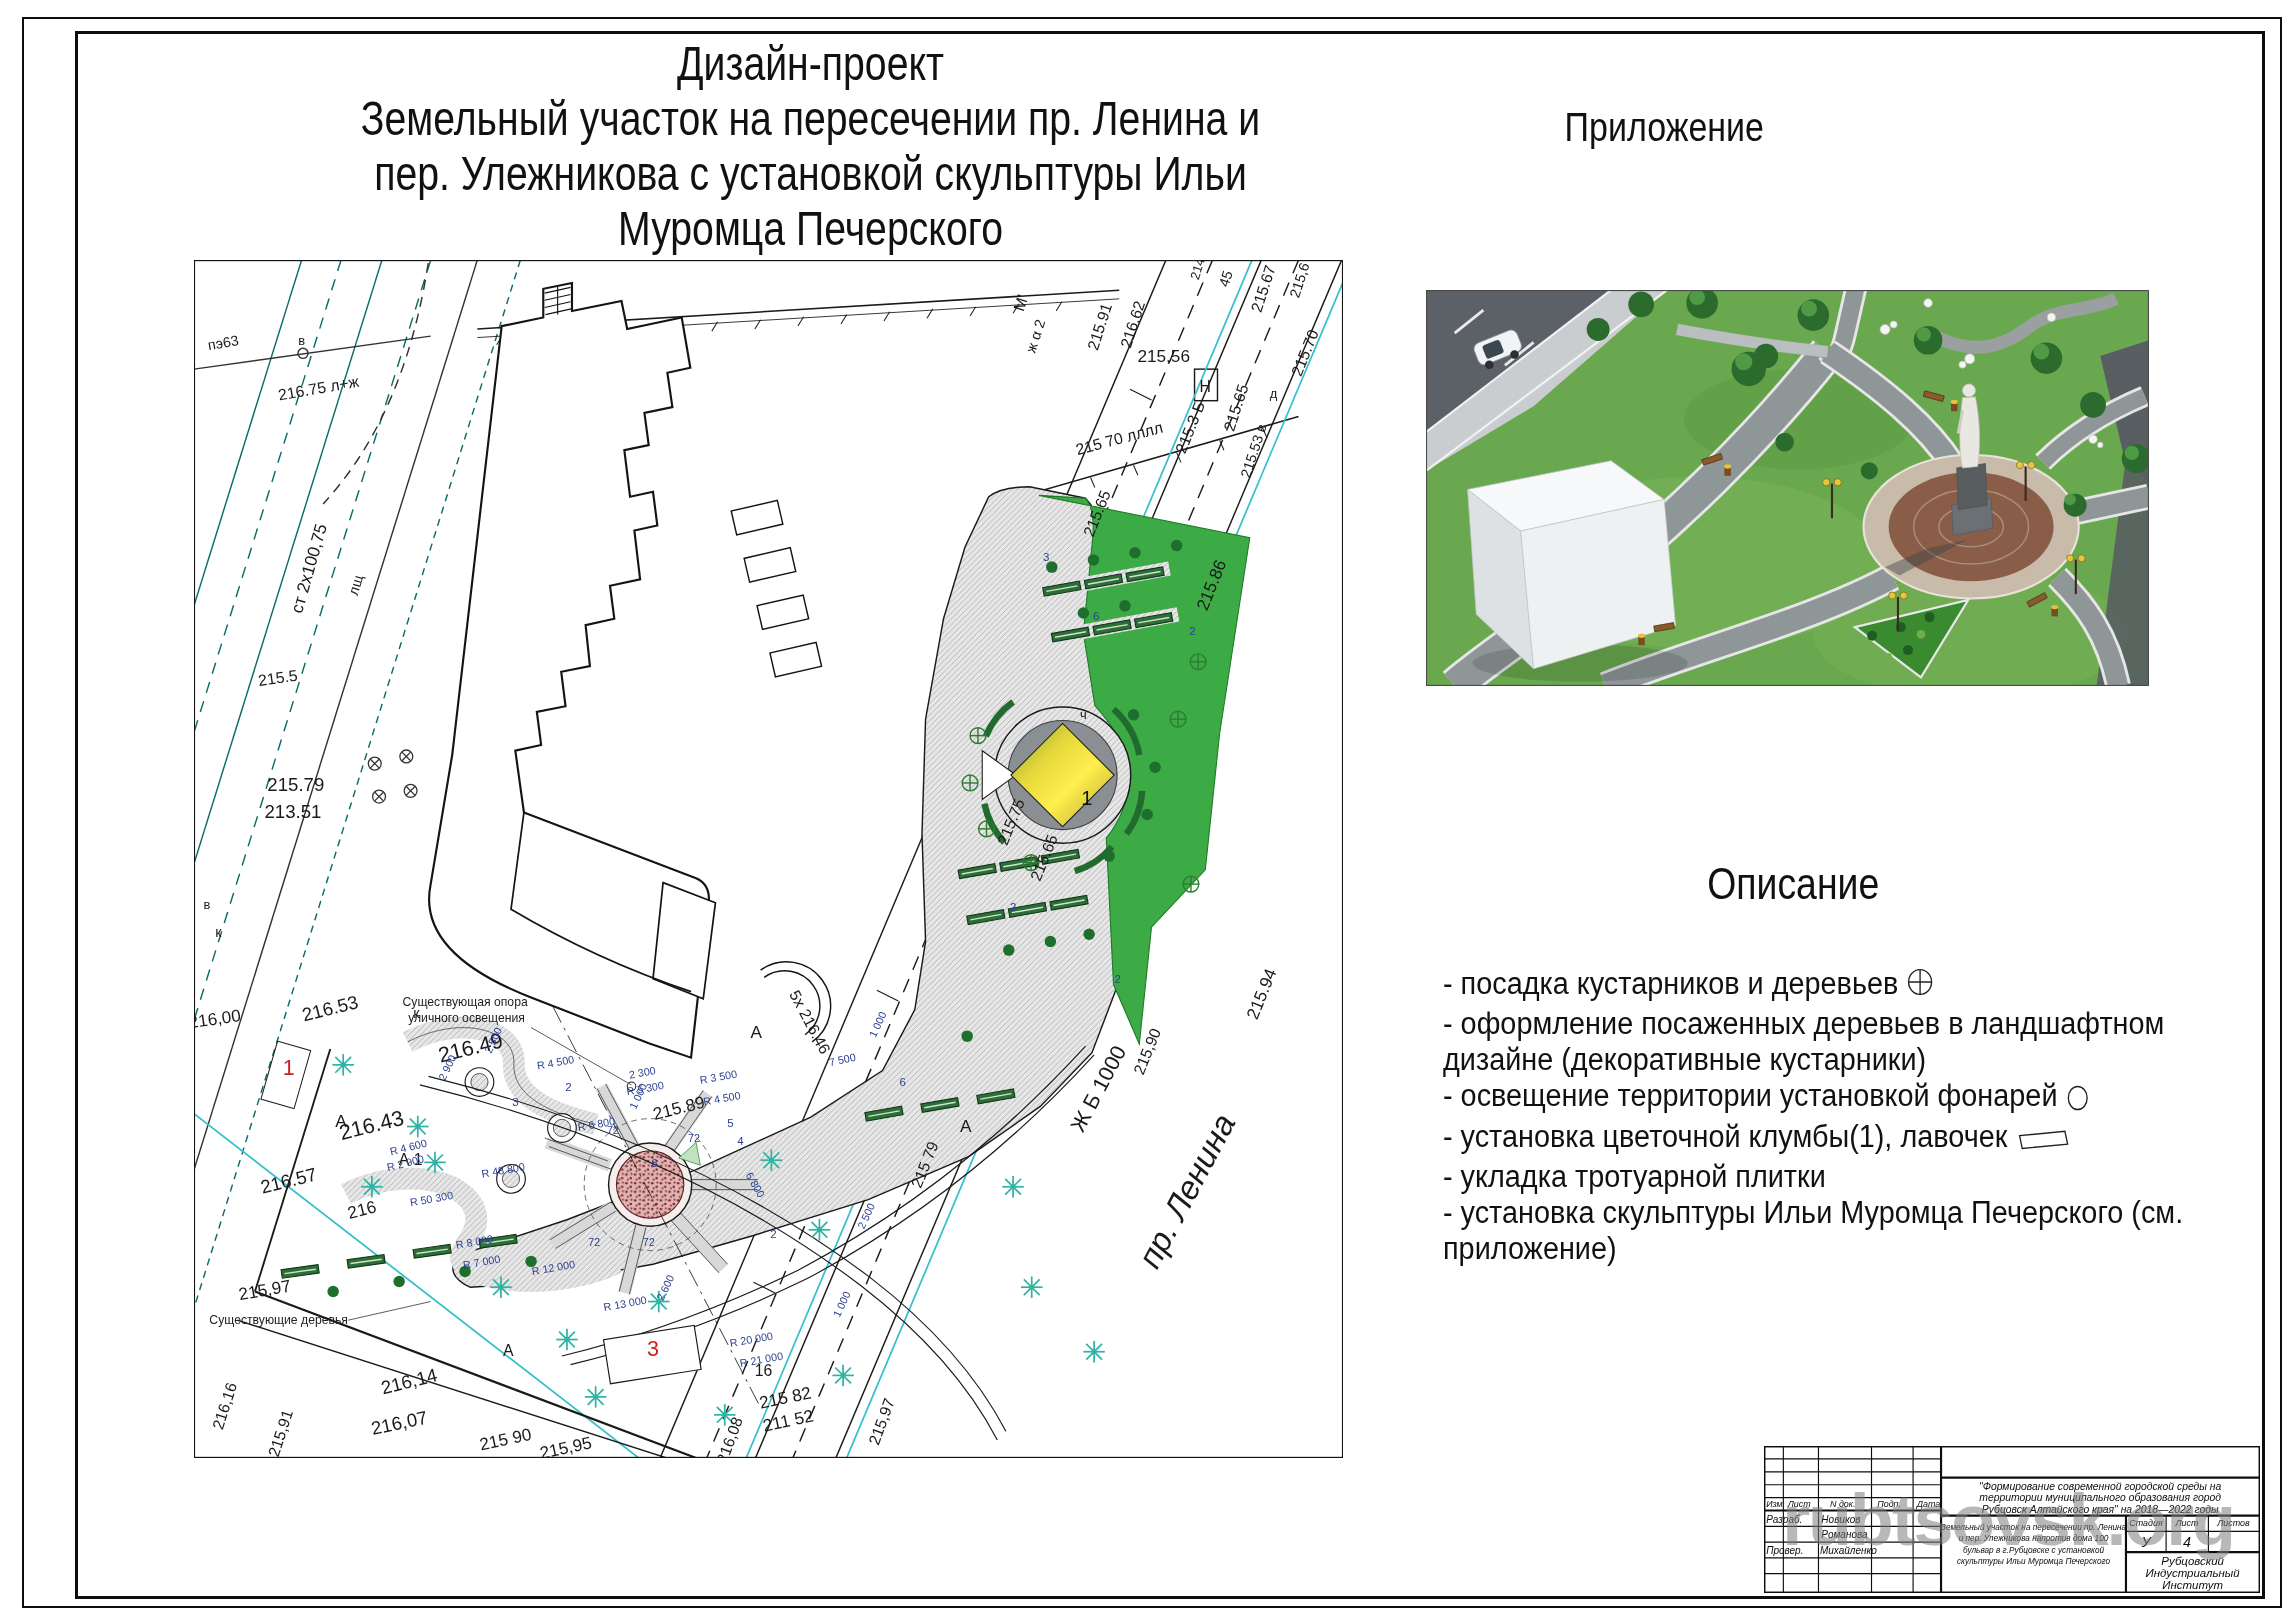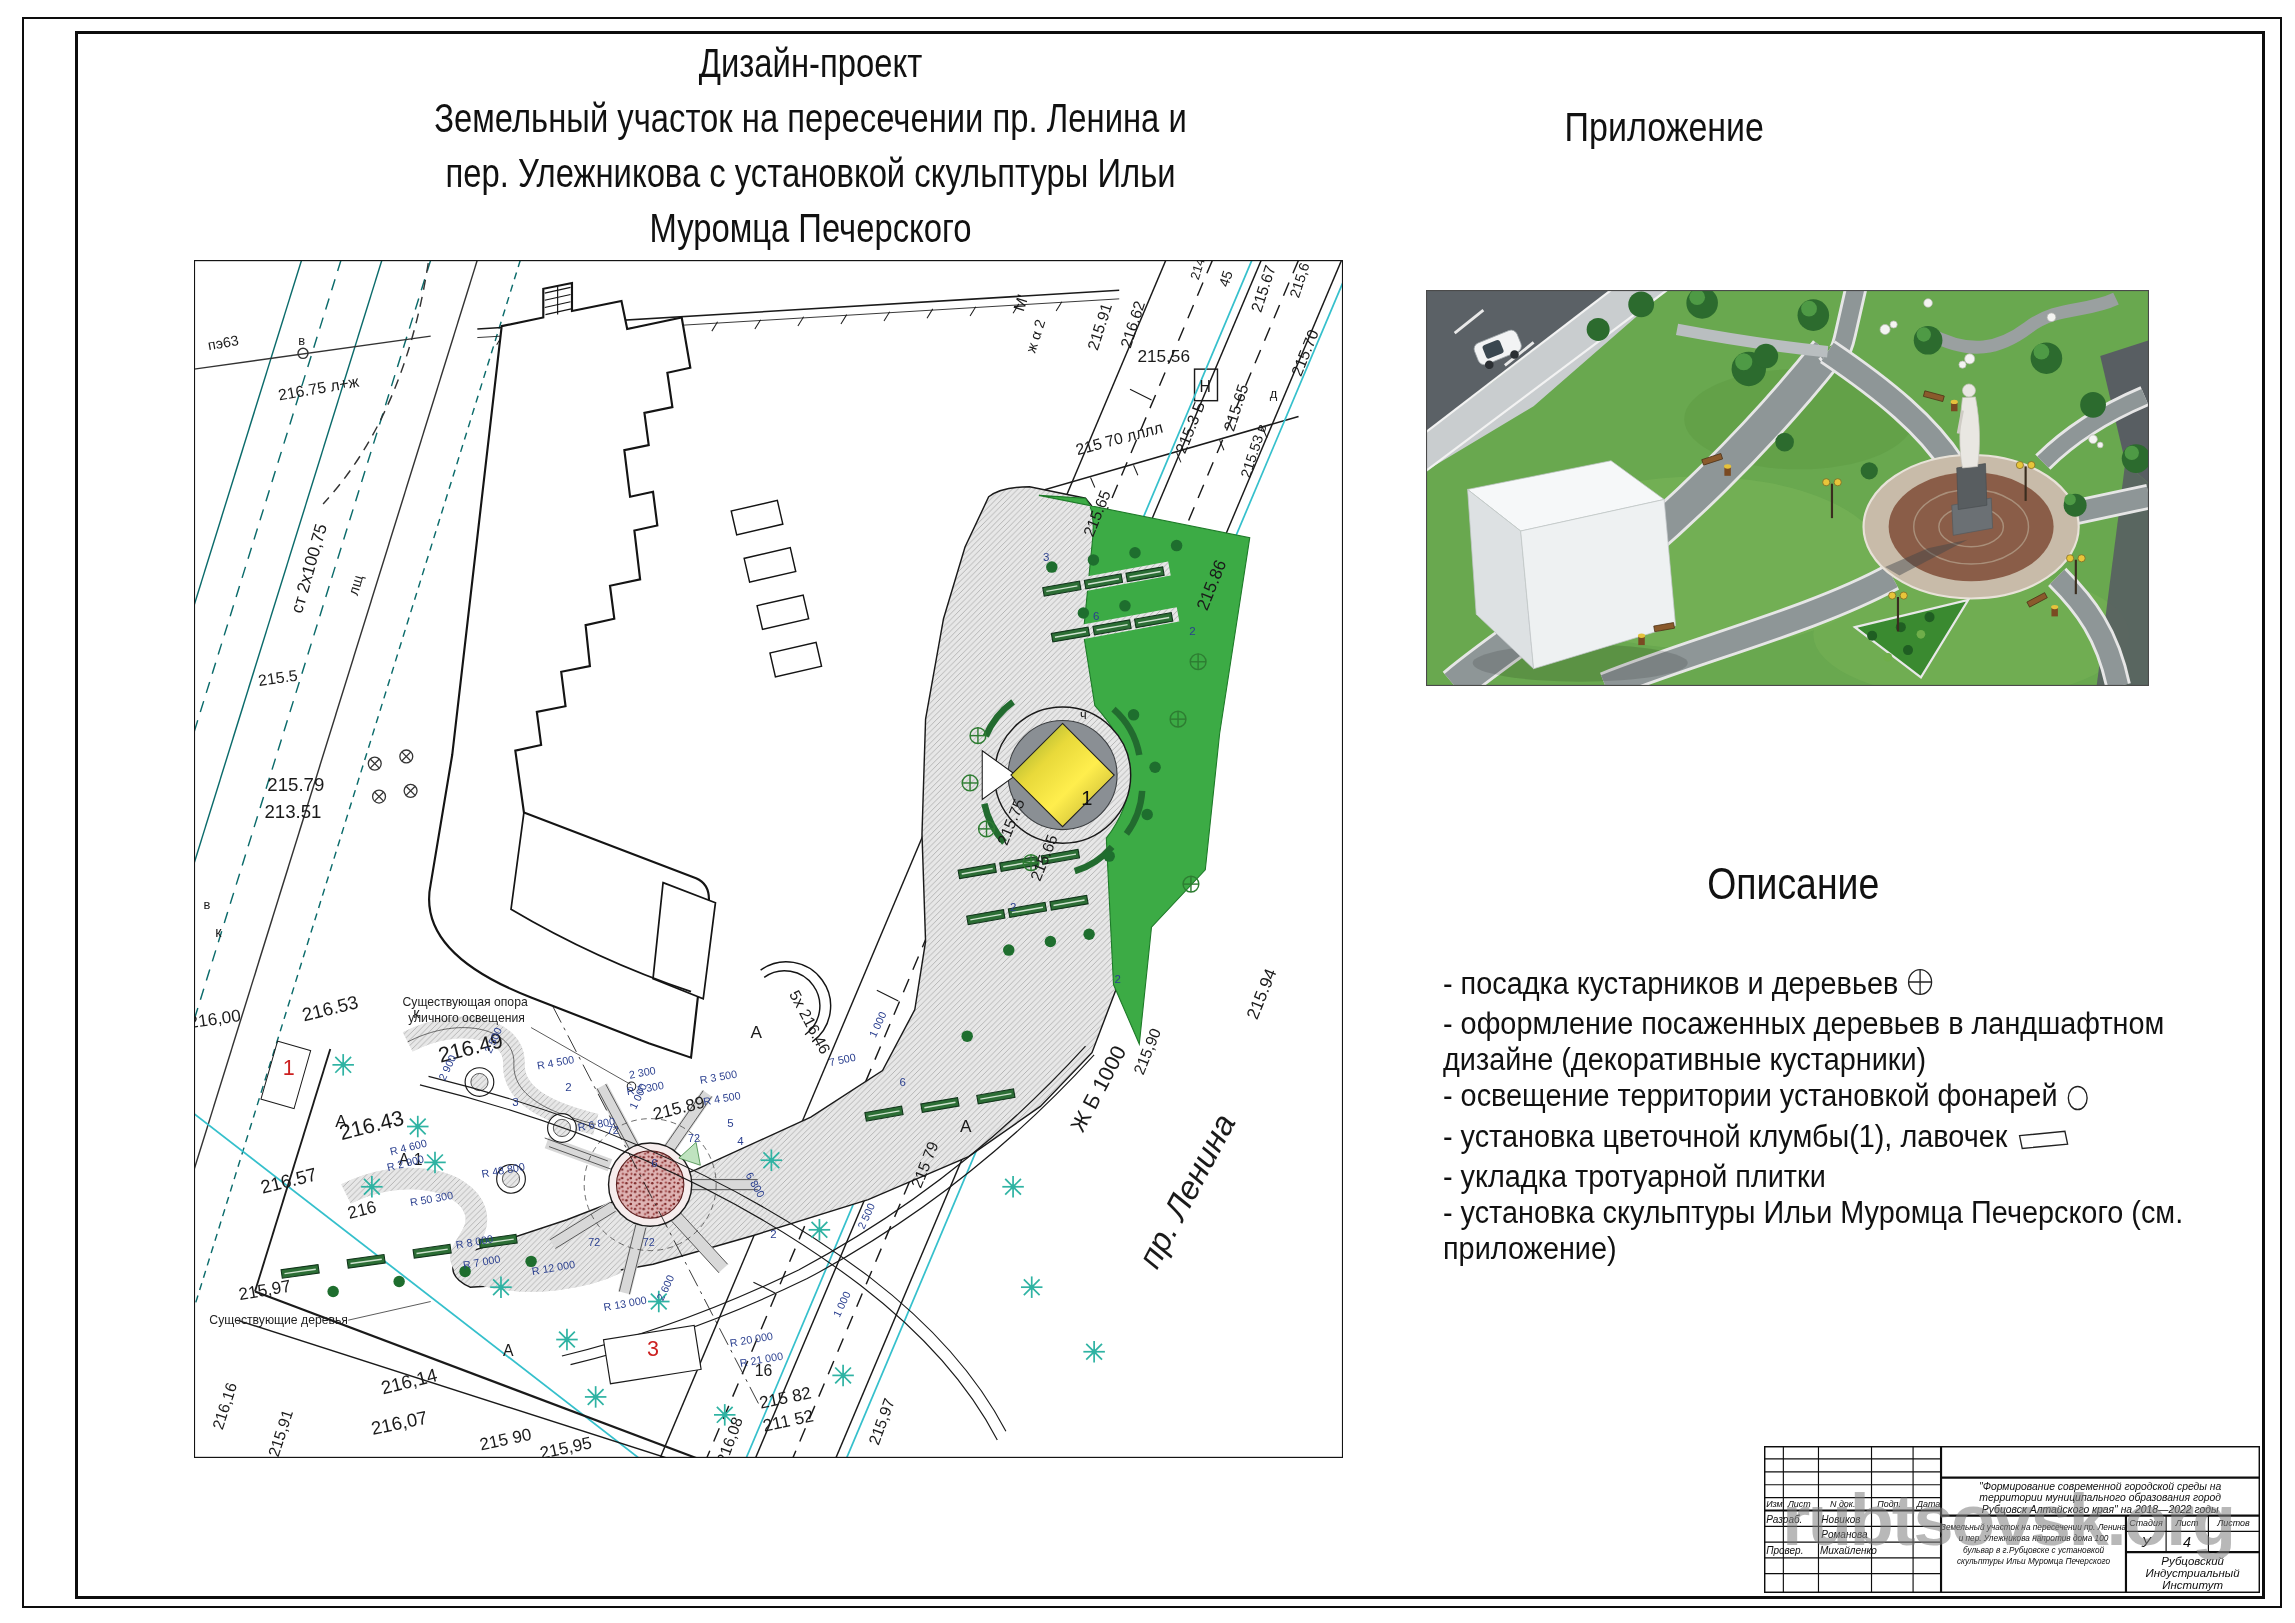--- a/index.html
+++ b/index.html
@@ -1,19 +1,19 @@
 <!DOCTYPE html>
 <html style="font-size:11.5px"><head>
 <meta charset="utf-8">
 <style>
   html,body{margin:0;padding:0;background:#fff;}
   body{width:2295px;height:1623px;position:relative;font-family:"Liberation Sans",sans-serif;color:#111;overflow:hidden;}
   .frame-outer{position:absolute;left:21.5px;top:16.5px;right:13px;bottom:15px;border:2.2px solid #0d0d0d;}
   .frame-inner{position:absolute;left:75px;top:31px;width:2184px;height:1562px;border:3.6px solid #0d0d0d;}
-  #main-title{position:absolute;left:208px;top:36px;width:1205px;text-align:center;font-size:41px;line-height:55px;font-weight:400;letter-spacing:0;}
+  #main-title{position:absolute;left:208px;top:36px;width:1205px;text-align:center;font-size:49px;line-height:55px;font-weight:400;letter-spacing:0;}
   #main-title .tl{display:block;transform:scaleX(0.8);transform-origin:center;white-space:nowrap;}
   #appendix-title{position:absolute;left:1428px;top:105px;width:473px;text-align:center;font-size:40px;}
   #appendix-title span{display:inline-block;transform:scaleX(0.85);}
   #desc-title{position:absolute;left:1506px;top:859px;width:574px;text-align:center;font-size:44px;}
   #desc-title span{display:inline-block;transform:scaleX(0.85);}
   #desc-list{position:absolute;left:1407px;top:966px;width:875px;font-size:31px;line-height:36px;margin-left:36px;}
   #desc-list .dline{white-space:nowrap;transform:scaleX(0.93);transform-origin:left;}
   #desc-list .dicon{display:inline-block;vertical-align:-4.3px;margin-left:7.2px;}
   #plan-wrap{position:absolute;left:194px;top:260px;width:1149px;height:1198px;}
   #render-wrap{position:absolute;left:1426px;top:290px;width:723px;height:396px;}

